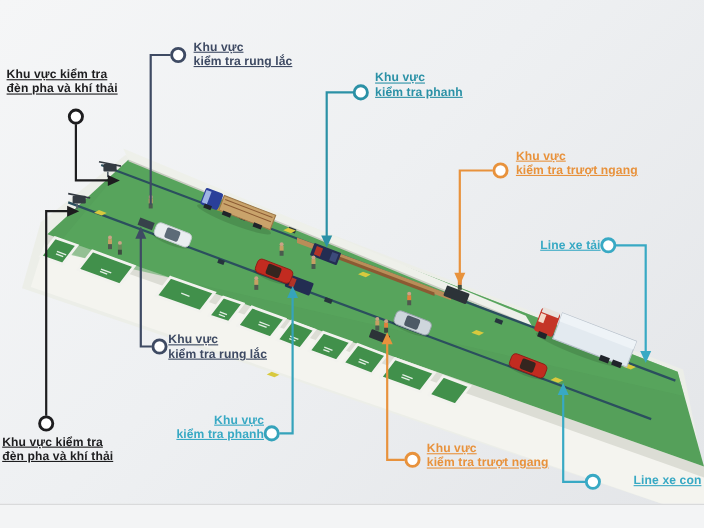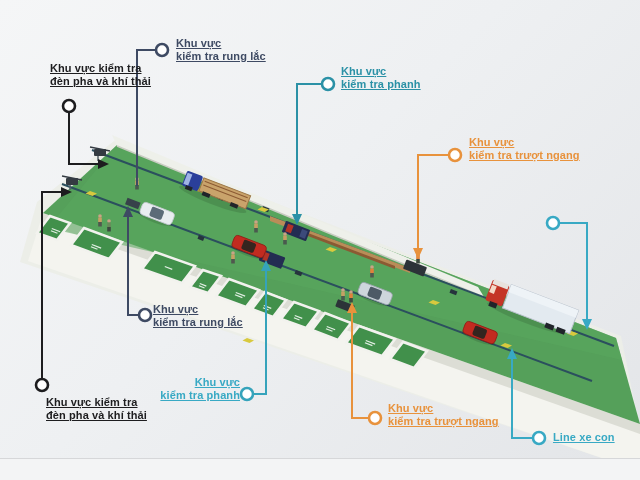--- a/index.html
+++ b/index.html
@@ -5,21 +5,21 @@
   html,body{margin:0;padding:0;}
   #stage{
     position:relative;width:640px;height:480px;overflow:hidden;
     background:linear-gradient(135deg,#f5f6f7 0%,#eef0f2 45%,#e3e5e8 100%);
     font-family:"Liberation Sans",sans-serif;
   }
   .callout{
     position:absolute;font-weight:bold;font-size:11px;line-height:13px;
     white-space:pre-line;letter-spacing:.1px;text-decoration:underline;
   }
-  .c-black{color:#1d1d1f;margin-left:44px;}
+  .c-black{color:#1d1d1f;}
   .c-navy{color:#3e4a63;}
   .c-teal{color:#2b91a6;}
   .c-cyan{color:#38a9c4;}
   .c-orange{color:#e8923c;}
   .t-right{text-align:right;}
   svg{position:absolute;left:0;top:0;}
   #footer-strip{
     position:absolute;left:0;top:458px;width:640px;height:22px;
     background:#f3f4f5;border-top:1.5px solid #d6d7d9;
   }
@@ -321,25 +321,26 @@
 </svg>
 
 <div class="callout c-black" style="left:6px;top:62px;">Khu vực kiểm tra
 đèn pha và khí thải</div>
 <div class="callout c-navy" style="left:176px;top:37px;">Khu vực
 kiểm tra rung lắc</div>
 <div class="callout c-teal" style="left:341px;top:65px;">Khu vực
 kiểm tra phanh</div>
 <div class="callout c-orange" style="left:469px;top:136px;">Khu vực
 kiểm tra trượt ngang</div>
+<div class="callout c-cyan t-right" style="left:446px;top:217px;width:100px;">Line xe tải</div>
 <div class="callout c-navy" style="left:153px;top:303px;">Khu vực
 kiểm tra rung lắc</div>
 <div class="callout c-cyan t-right" style="left:120px;top:376px;width:120px;">Khu vực
 kiểm tra phanh</div>
 <div class="callout c-orange" style="left:388px;top:402px;">Khu vực
 kiểm tra trượt ngang</div>
-<div class="callout c-cyan" style="left:553px;top:431px;">Line xe con</div>
+<div class="callout c-cyan" style="left:576px;top:431px;">Line xe con</div>
 <div class="callout c-black" style="left:2px;top:396px;">Khu vực kiểm tra
 đèn pha và khí thải</div>
 
 <div id="footer-strip"></div>
 
 </div>
 
 </body></html>

